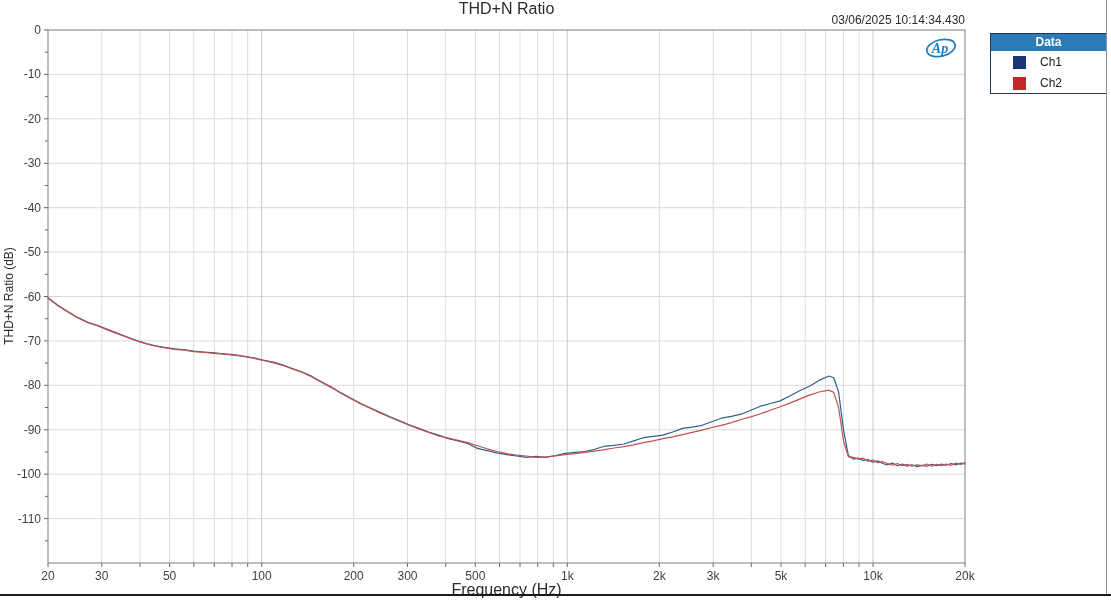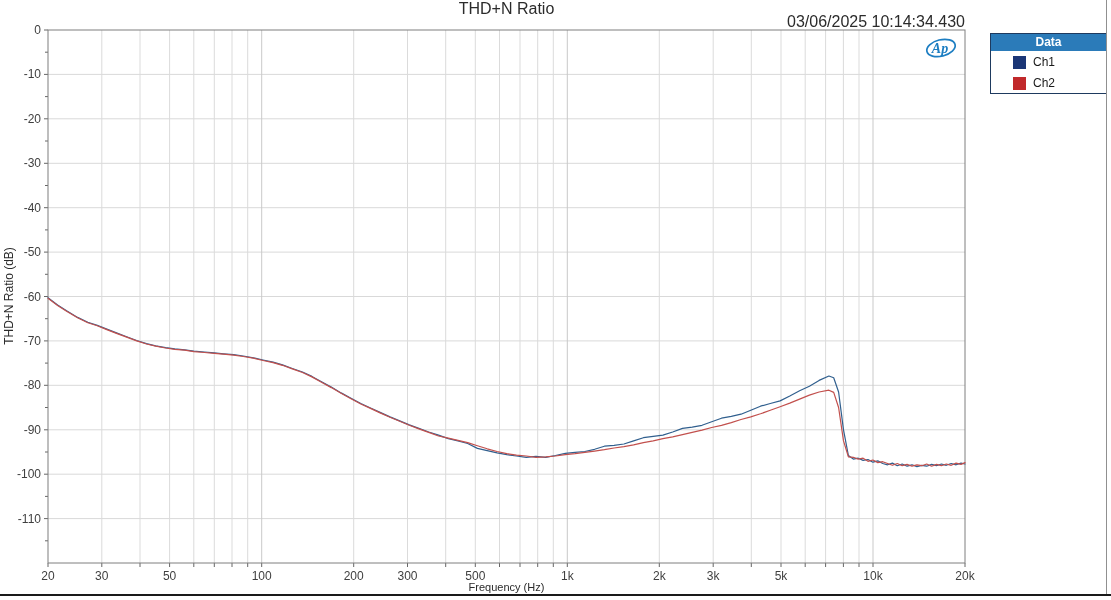--- a/index.html
+++ b/index.html
@@ -1,32 +1,32 @@
 <!DOCTYPE html>
 <html><head>
 <meta charset="utf-8">
 <style>
   html,body{margin:0;padding:0;background:#ffffff;}
   body{width:1111px;height:600px;position:relative;overflow:hidden;
        font-family:"Liberation Sans",sans-serif;}
   #chart-title{position:absolute;left:48px;top:0;width:917px;text-align:center;
        font-size:16px;color:#2b2b2b;}
   #timestamp{position:absolute;left:48px;top:13px;width:917px;text-align:right;
-       font-size:16px;color:#2b2b2b;}
+       font-size:12px;color:#2b2b2b;}
   #ylabel{position:absolute;left:9px;top:296px;transform:translate(-50%,-50%) rotate(-90deg);
        font-size:12px;color:#2b2b2b;white-space:nowrap;}
   #xlabel{position:absolute;left:48px;top:581px;width:917px;text-align:center;
-       font-size:11px;color:#2b2b2b;}
+       font-size:16px;color:#2b2b2b;}
   #plot-svg{position:absolute;left:0;top:0;}
   #ap-logo{position:absolute;left:924px;top:36px;}
   #legend{position:absolute;left:990px;top:33px;width:115px;background:#1d4ed8;
        border:1px solid #1e3a5f;}
   #legend .hdr{background:#2b7bb9;color:#ffffff;font-weight:bold;font-size:12px;
        text-align:center;padding:1px 0 2px 0;}
-  #legend .row{display:flex;align-items:center;gap:7px;padding:4px 6px 3px 22px;
+  #legend .row{display:flex;align-items:center;gap:14px;padding:4px 6px 3px 22px;
        font-size:12px;color:#1a1a1a;background:#fff;}
   #legend .swatch{width:13px;height:13px;display:inline-block;flex:0 0 auto;}
   #right-edge{position:absolute;left:1106px;top:0;width:1px;height:594px;background:#909090;}
   #bottom-edge{position:absolute;left:0;top:594px;width:1111px;height:2px;background:#1a1a1a;}
 </style>
 </head>
 <body>
 
 <div id="chart-title">THD+N Ratio</div>
 <div id="timestamp">03/06/2025 10:14:34.430</div>

